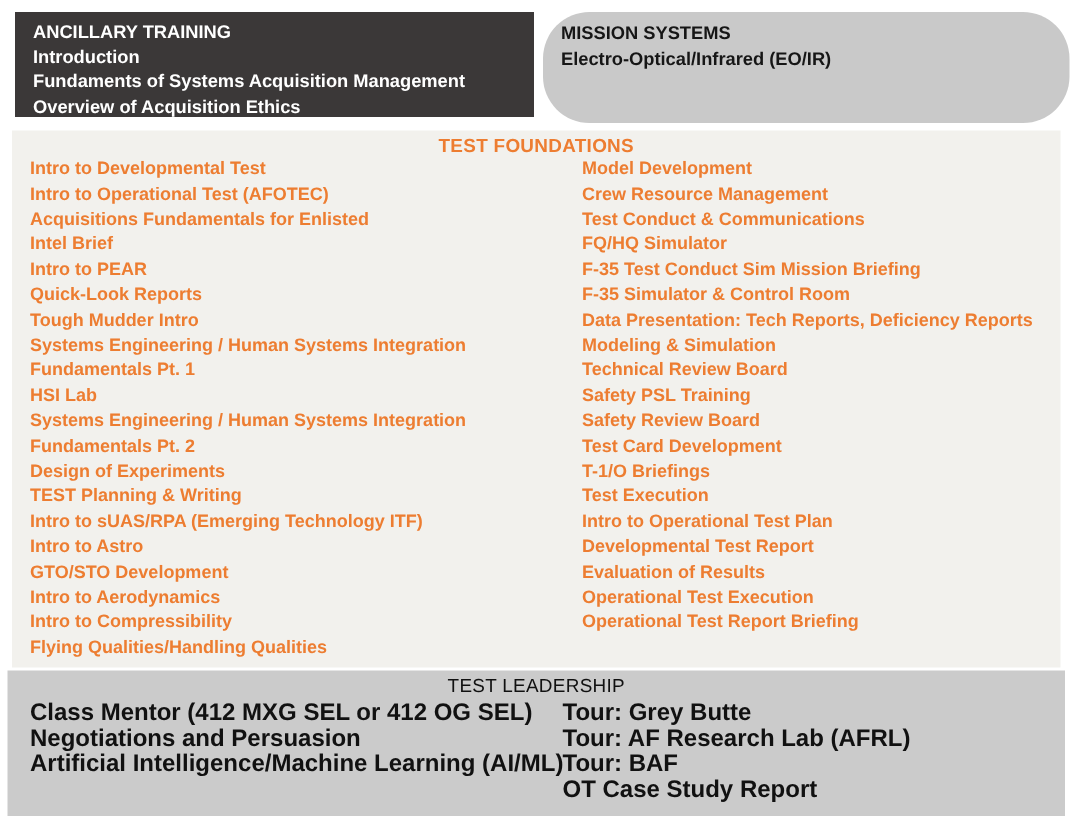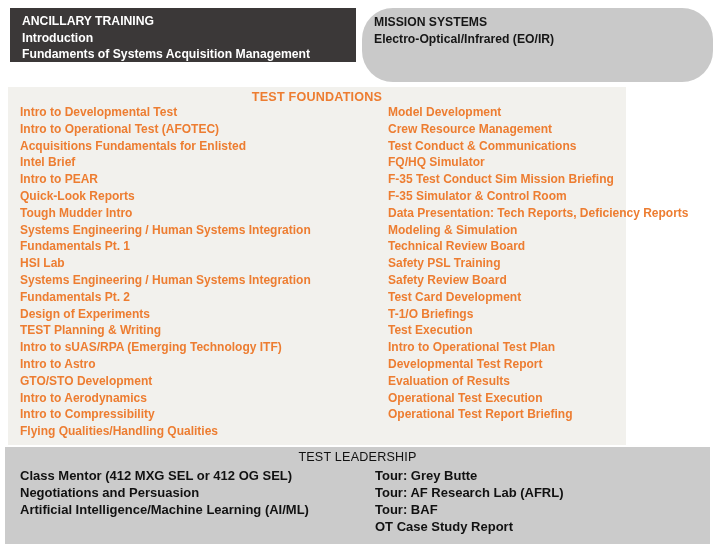--- a/index.html
+++ b/index.html
@@ -10,21 +10,21 @@
     position: relative;
     overflow: hidden;
   }
   .box {
     position: absolute;
     box-sizing: border-box;
   }
   
   .dark-box {
     left: 10px; top: 8px;
-    width: 346px; height: 54px;
+    width: 346px; height: 70px;
     background: #3B3838;
     color: #ffffff;
     padding: 5px 12px 0 12px;
   }
   .dark-box .line, .gray-top .line {
     font-size: 12.2px;
     font-weight: 700;
     line-height: 16.6px;
     white-space: nowrap;
   }
@@ -33,21 +33,21 @@
     left: 362px; top: 8px;
     width: 351px; height: 74px;
     background: #C9C9C9;
     color: #161616;
     padding: 6px 12px 0 12px;
     border-radius: 31px;
   }
   
   .cream {
     left: 8px; top: 87px;
-    width: 618px; height: 358px;
+    width: 699px; height: 358px;
     background: #F2F1ED;
   }
   .cream .section-title {
     text-align: center;
     color: #ED7D31;
     font-size: 12.6px;
     font-weight: 700;
     padding-top: 3px;
     letter-spacing: 0.2px;
   }
@@ -76,21 +76,21 @@
     color: #111111;
     font-size: 12.6px;
     font-weight: 400;
     padding-top: 3px;
     letter-spacing: 0.2px;
   }
   .gray-bottom .col { top: 20px; }
   .gray-bottom .col-left  { left: 15px; }
   .gray-bottom .col-right { left: 370px; }
   .gray-bottom .line {
-    font-size: 13px;
+    font-size: 16px;
     font-weight: 700;
     line-height: 17px;
     white-space: nowrap;
   }
 </style>
 </head>
 <body>
 
 <div class="box dark-box">
   <div class="line">ANCILLARY TRAINING</div>

